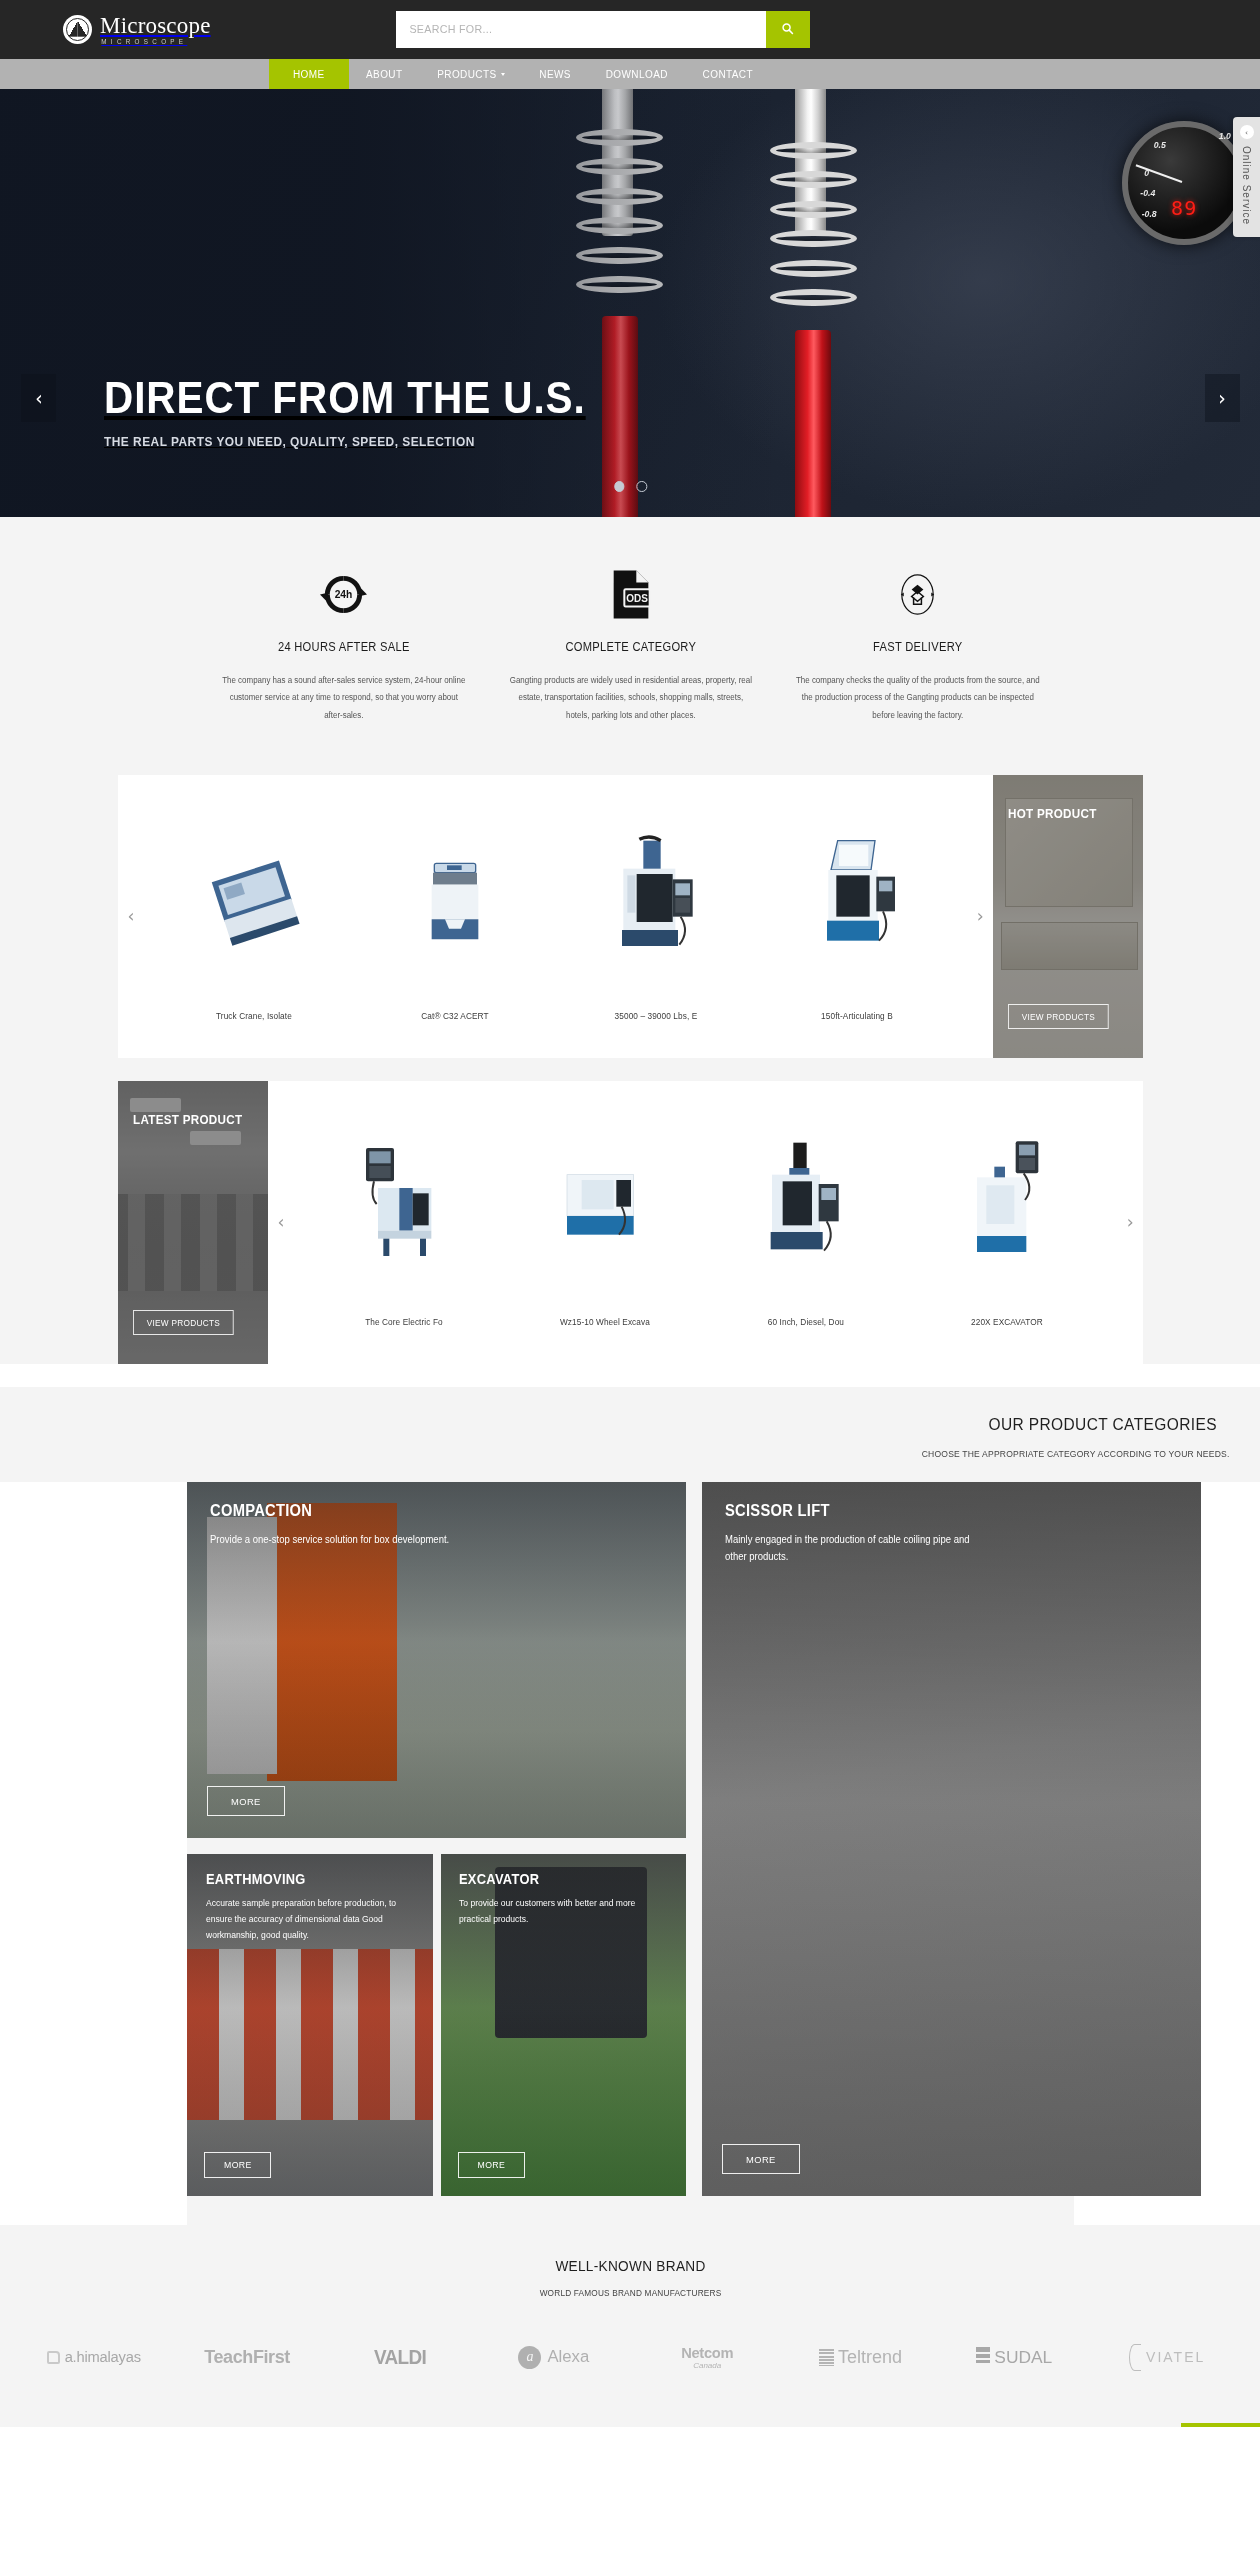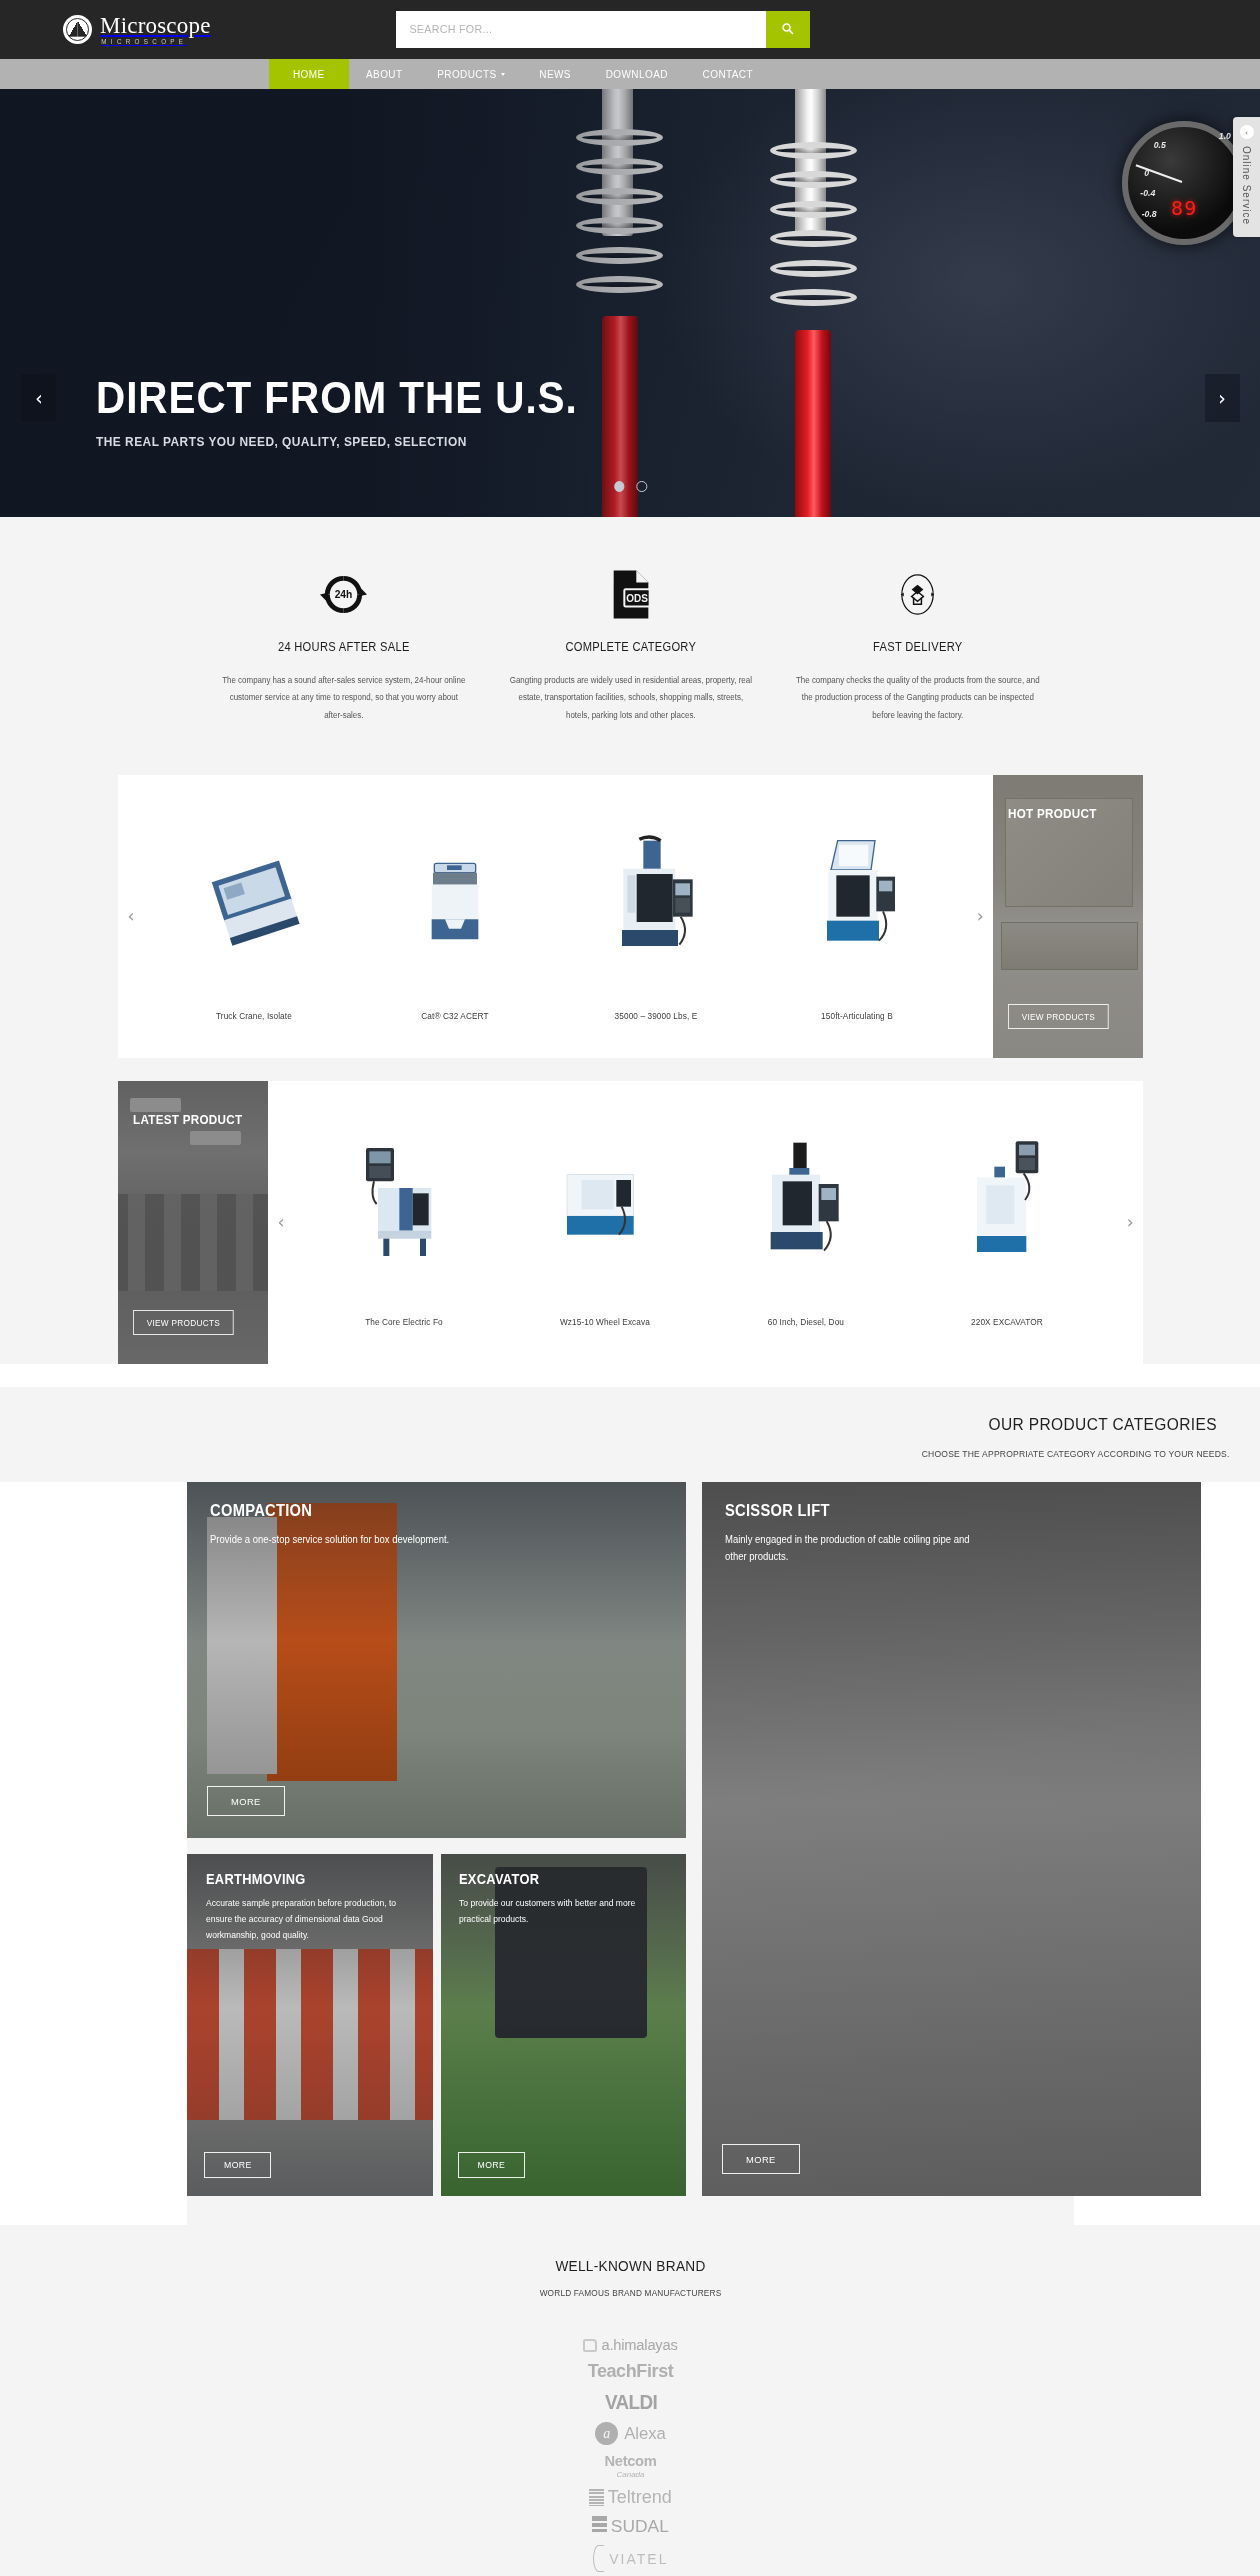--- a/index.html
+++ b/index.html
@@ -202,22 +202,23 @@
     background: #efefef;
     transform-origin: left center;
     transform: rotate(200deg);
   }
   .hero-fade {
     position: absolute; inset: 0;
     background: linear-gradient(90deg, rgba(16,22,34,.96) 0%, rgba(16,22,34,.9) 28%, rgba(16,22,34,.25) 48%, rgba(16,22,34,0) 62%);
   }
   .hero-copy {
     position: absolute;
-    left: 96px; top: 287px;
+    left: 104px; top: 287px;
     z-index: 4;
+    text-decoration: underline;
   }
   .hero-title {
     color: #ffffff;
     font-size: 44px;
     font-weight: bold;
     letter-spacing: 1px;
     line-height: 1;
     font-family: "Liberation Sans", sans-serif;
     transform: scaleX(.92);
     transform-origin: left;
@@ -586,21 +587,20 @@
     letter-spacing: 0.2px;
     transform: scaleX(.95);
   }
   .brand-row {
     margin-top: 39px;
     display: flex;
     justify-content: center;
     align-items: center;
     gap: 8px;
     padding: 0 20px;
-    flex-direction: column;
   }
   .brand {
     flex: 1;
     display: flex;
     align-items: center;
     justify-content: center;
     color: #a8a8a8;
     height: 40px;
     cursor: pointer;
   }

